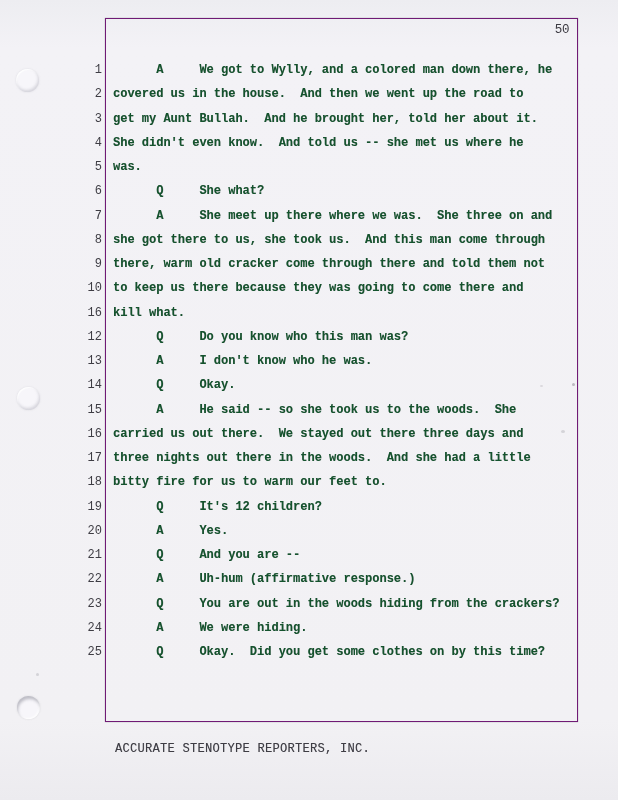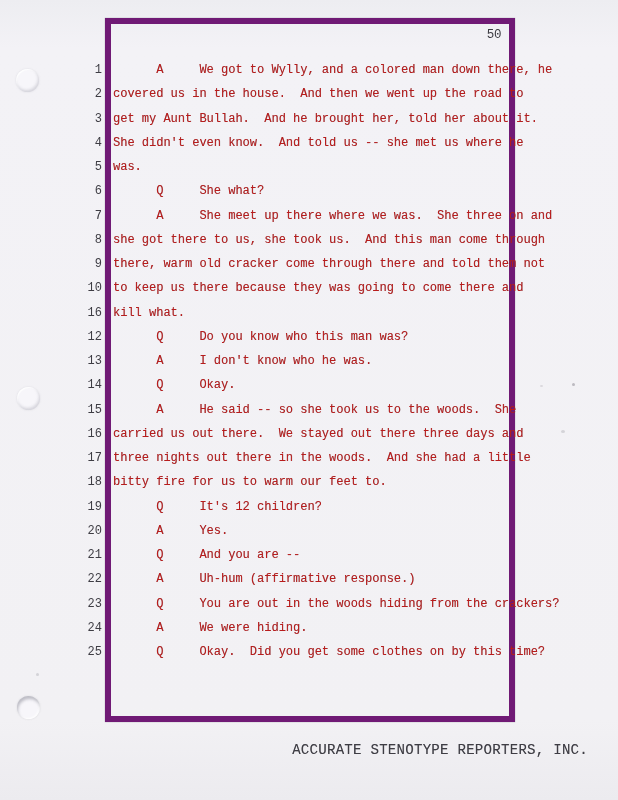--- a/index.html
+++ b/index.html
@@ -26,22 +26,22 @@
   }
   .hole--rim {
     box-shadow: inset 1px 3px 3px rgba(120,120,132,0.45),
                 inset -1px -1px 2px rgba(255,255,255,0.9),
                 0 0 2px rgba(160,160,170,0.3);
   }
   
   .frame {
     position: absolute;
     left: 105px; top: 18px;
-    width: 410px; height: 704px;
-    border: 6px solid #701a75;
+    width: 473px; height: 704px;
+    border: 1px solid #701a75;
     box-shadow: 0 0 1px rgba(90,90,100,0.6);
     box-sizing: border-box;
   }
   .pagenum {
     position: absolute;
     top: 4px; right: 8px;
     font-size: 12.5px;
     letter-spacing: -0.4px;
     color: #3c3b42;
   }
@@ -59,29 +59,30 @@
   }
   .lnum {
     flex: none;
     width: 102px;
     text-align: right;
     color: #3e3d44;
   }
   .ltext {
     margin-left: 11px;
     white-space: pre;
-    color: #b91c1c;
+    color: #14532d;
     text-shadow: 0.2px 0.2px 0.3px rgba(62,61,68,0.45);
+    font-weight: bold;
   }
   .footer {
     position: absolute;
     left: 115px; top: 742px;
     width: 473px;
-    text-align: right;
-    font-size: 14px;
+    text-align: left;
+    font-size: 12px;
     letter-spacing: 0.3px;
     color: #3e3d44;
     text-shadow: 0.2px 0.2px 0.3px rgba(62,61,68,0.45);
   }
   
   .speck { position: absolute; border-radius: 50%; background: #8f8d96; }
   .speck-a { left: 572px; top: 383px; width: 3px; height: 3px; opacity: 0.55; }
   .speck-b { left: 561px; top: 430px; width: 4px; height: 3px; opacity: 0.3; }
   .speck-c { left: 540px; top: 385px; width: 3px; height: 2px; opacity: 0.25; }
   .speck-d { left: 36px;  top: 673px; width: 3px; height: 3px; opacity: 0.3; }

